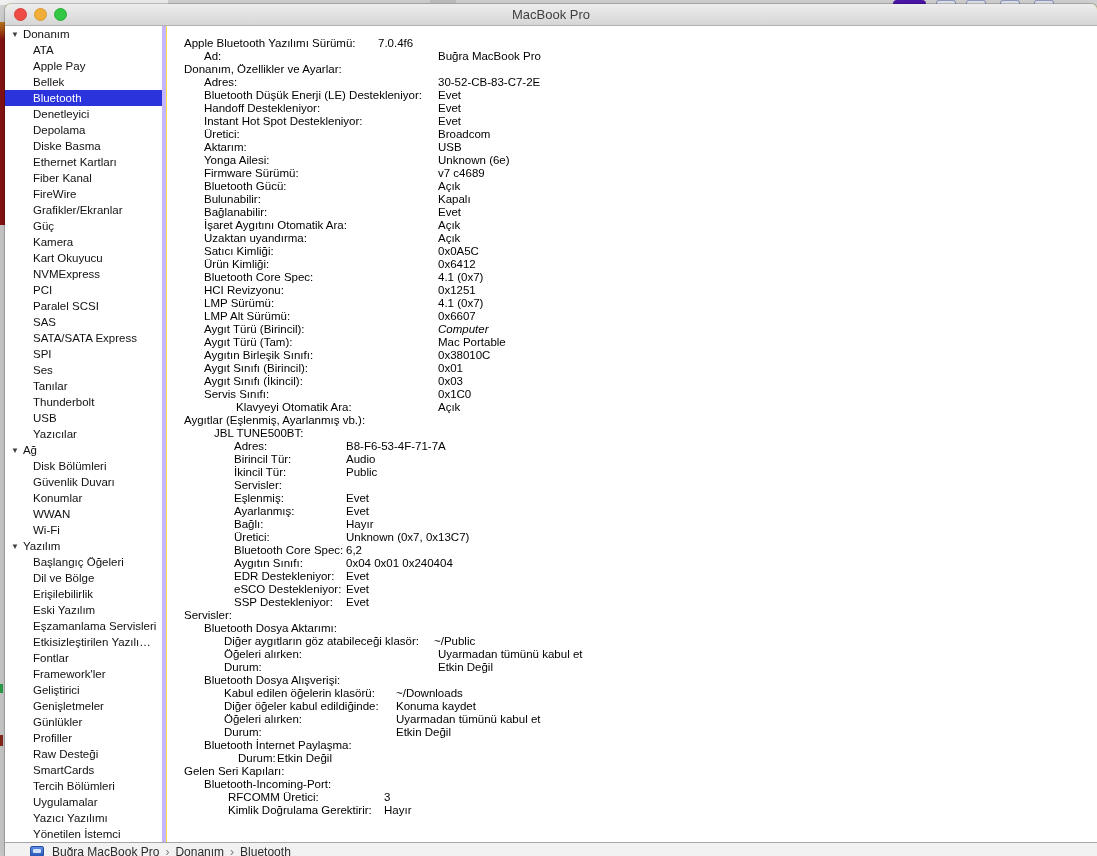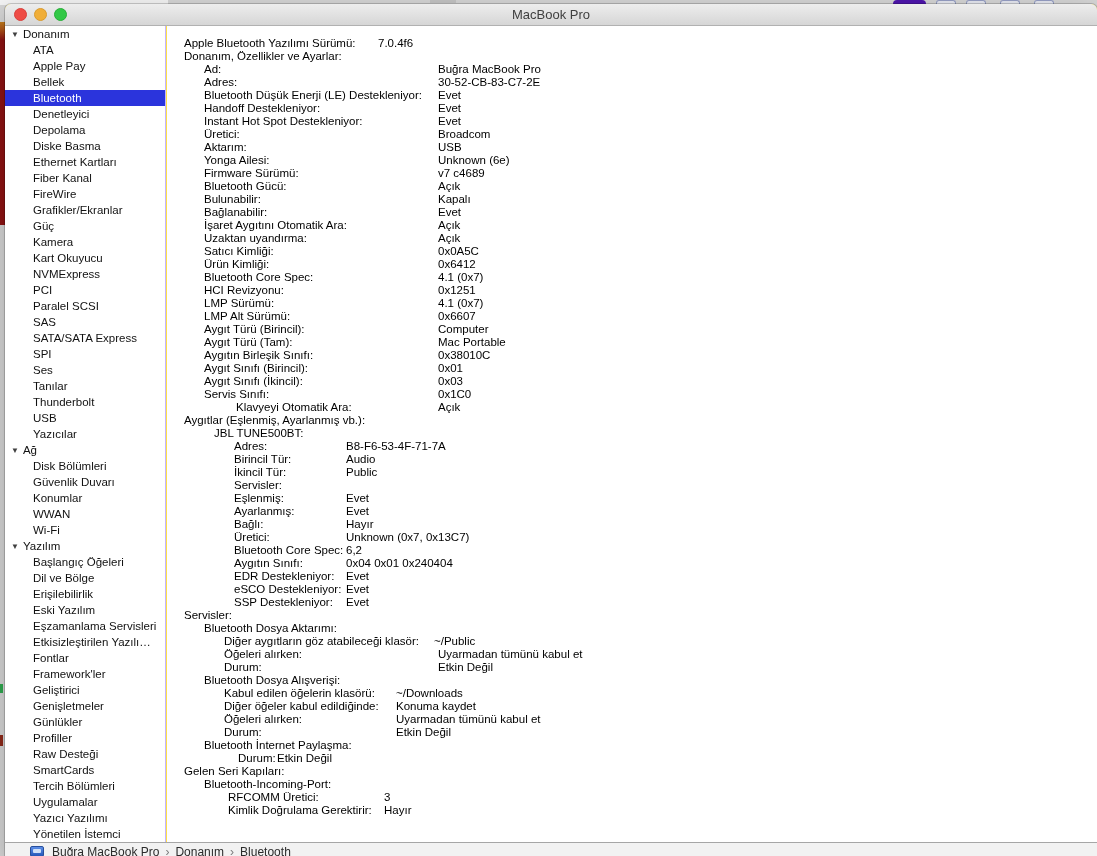--- a/index.html
+++ b/index.html
@@ -40,21 +40,21 @@
   .tl.yellow { background:#f0ae38; border:1px solid #d89a2e; }
   .tl.green  { background:#32c846; border:1px solid #27ae38; }
   .window-title {
     position:absolute; left:0; right:0; top:0; height:22px;
     text-align:center; line-height:21px; font-size:13px; color:#3f3f3f; font-weight:500;
   }
 
   
   .sidebar {
     position:absolute; left:0; top:22px; width:161px; height:816px;
-    background:#fff; border-right:1px solid #c4b5fd; overflow:hidden;
+    background:#fff; border-right:4px solid #c4b5fd; overflow:hidden;
   }
   .sb-header { height:16px; line-height:16px; font-size:11.5px; color:#111; padding-left:6px; white-space:nowrap; }
   .tri { display:inline-block; font-size:8px; color:#404040; margin-right:4px; transform:translateY(-1px); }
   .sb-item { height:16px; line-height:16px; font-size:11.5px; color:#111; padding-left:28px; white-space:nowrap; overflow:hidden; }
   .sb-item.selected { background:#2B34DC; color:#fff; }
 
   
   .content {
     position:absolute; left:162px; top:22px; right:0; height:816px;
     background:#fff; overflow:hidden; padding-top:11px;
@@ -157,42 +157,42 @@
       <div class="sb-item">Raw Desteği</div>
       <div class="sb-item">SmartCards</div>
       <div class="sb-item">Tercih Bölümleri</div>
       <div class="sb-item">Uygulamalar</div>
       <div class="sb-item">Yazıcı Yazılımı</div>
       <div class="sb-item">Yönetilen İstemci</div>
     </div>
 
   <div class="content">
       <div class="c-row"><span class="c-label" style="margin-left: 17px;">Apple Bluetooth Yazılımı Sürümü:</span><span class="c-value" style="left: 211px;">7.0.4f6</span></div>
+      <div class="c-row"><span class="c-label" style="margin-left: 37px;">Ad:</span><span class="c-value" style="left: 271px;">Buğra MacBook Pro</span></div>
       <div class="c-row"><span class="c-label" style="margin-left: 17px;">Donanım, Özellikler ve Ayarlar:</span></div>
-      <div class="c-row"><span class="c-label" style="margin-left: 37px;">Ad:</span><span class="c-value" style="left: 271px;">Buğra MacBook Pro</span></div>
       <div class="c-row"><span class="c-label" style="margin-left: 37px;">Adres:</span><span class="c-value" style="left: 271px;">30-52-CB-83-C7-2E</span></div>
       <div class="c-row"><span class="c-label" style="margin-left: 37px;">Bluetooth Düşük Enerji (LE) Destekleniyor:</span><span class="c-value" style="left: 271px;">Evet</span></div>
       <div class="c-row"><span class="c-label" style="margin-left: 37px;">Handoff Destekleniyor:</span><span class="c-value" style="left: 271px;">Evet</span></div>
       <div class="c-row"><span class="c-label" style="margin-left: 37px;">Instant Hot Spot Destekleniyor:</span><span class="c-value" style="left: 271px;">Evet</span></div>
       <div class="c-row"><span class="c-label" style="margin-left: 37px;">Üretici:</span><span class="c-value" style="left: 271px;">Broadcom</span></div>
       <div class="c-row"><span class="c-label" style="margin-left: 37px;">Aktarım:</span><span class="c-value" style="left: 271px;">USB</span></div>
       <div class="c-row"><span class="c-label" style="margin-left: 37px;">Yonga Ailesi:</span><span class="c-value" style="left: 271px;">Unknown (6e)</span></div>
       <div class="c-row"><span class="c-label" style="margin-left: 37px;">Firmware Sürümü:</span><span class="c-value" style="left: 271px;">v7 c4689</span></div>
       <div class="c-row"><span class="c-label" style="margin-left: 37px;">Bluetooth Gücü:</span><span class="c-value" style="left: 271px;">Açık</span></div>
       <div class="c-row"><span class="c-label" style="margin-left: 37px;">Bulunabilir:</span><span class="c-value" style="left: 271px;">Kapalı</span></div>
       <div class="c-row"><span class="c-label" style="margin-left: 37px;">Bağlanabilir:</span><span class="c-value" style="left: 271px;">Evet</span></div>
       <div class="c-row"><span class="c-label" style="margin-left: 37px;">İşaret Aygıtını Otomatik Ara:</span><span class="c-value" style="left: 271px;">Açık</span></div>
       <div class="c-row"><span class="c-label" style="margin-left: 37px;">Uzaktan uyandırma:</span><span class="c-value" style="left: 271px;">Açık</span></div>
       <div class="c-row"><span class="c-label" style="margin-left: 37px;">Satıcı Kimliği:</span><span class="c-value" style="left: 271px;">0x0A5C</span></div>
       <div class="c-row"><span class="c-label" style="margin-left: 37px;">Ürün Kimliği:</span><span class="c-value" style="left: 271px;">0x6412</span></div>
       <div class="c-row"><span class="c-label" style="margin-left: 37px;">Bluetooth Core Spec:</span><span class="c-value" style="left: 271px;">4.1 (0x7)</span></div>
       <div class="c-row"><span class="c-label" style="margin-left: 37px;">HCI Revizyonu:</span><span class="c-value" style="left: 271px;">0x1251</span></div>
       <div class="c-row"><span class="c-label" style="margin-left: 37px;">LMP Sürümü:</span><span class="c-value" style="left: 271px;">4.1 (0x7)</span></div>
       <div class="c-row"><span class="c-label" style="margin-left: 37px;">LMP Alt Sürümü:</span><span class="c-value" style="left: 271px;">0x6607</span></div>
-      <div class="c-row"><span class="c-label" style="margin-left: 37px;">Aygıt Türü (Birincil):</span><span class="c-value" style="left: 271px;">Computer</span></div>
+      <div class="c-row"><span class="c-label" style="margin-left: 37px;">Aygıt Türü (Birincil):</span><span class="c-value" style="left: 271px; font-style: italic;">Computer</span></div>
       <div class="c-row"><span class="c-label" style="margin-left: 37px;">Aygıt Türü (Tam):</span><span class="c-value" style="left: 271px;">Mac Portable</span></div>
       <div class="c-row"><span class="c-label" style="margin-left: 37px;">Aygıtın Birleşik Sınıfı:</span><span class="c-value" style="left: 271px;">0x38010C</span></div>
       <div class="c-row"><span class="c-label" style="margin-left: 37px;">Aygıt Sınıfı (Birincil):</span><span class="c-value" style="left: 271px;">0x01</span></div>
       <div class="c-row"><span class="c-label" style="margin-left: 37px;">Aygıt Sınıfı (İkincil):</span><span class="c-value" style="left: 271px;">0x03</span></div>
       <div class="c-row"><span class="c-label" style="margin-left: 37px;">Servis Sınıfı:</span><span class="c-value" style="left: 271px;">0x1C0</span></div>
       <div class="c-row"><span class="c-label" style="margin-left: 37px; padding-left: 32px;">Klavyeyi Otomatik Ara:</span><span class="c-value" style="left: 271px;">Açık</span></div>
       <div class="c-row"><span class="c-label" style="margin-left: 17px;">Aygıtlar (Eşlenmiş, Ayarlanmış vb.):</span></div>
       <div class="c-row"><span class="c-label" style="margin-left: 47px;">JBL TUNE500BT:</span></div>
       <div class="c-row"><span class="c-label" style="margin-left: 67px;">Adres:</span><span class="c-value" style="left: 179px;">B8-F6-53-4F-71-7A</span></div>
       <div class="c-row"><span class="c-label" style="margin-left: 67px;">Birincil Tür:</span><span class="c-value" style="left: 179px;">Audio</span></div>

